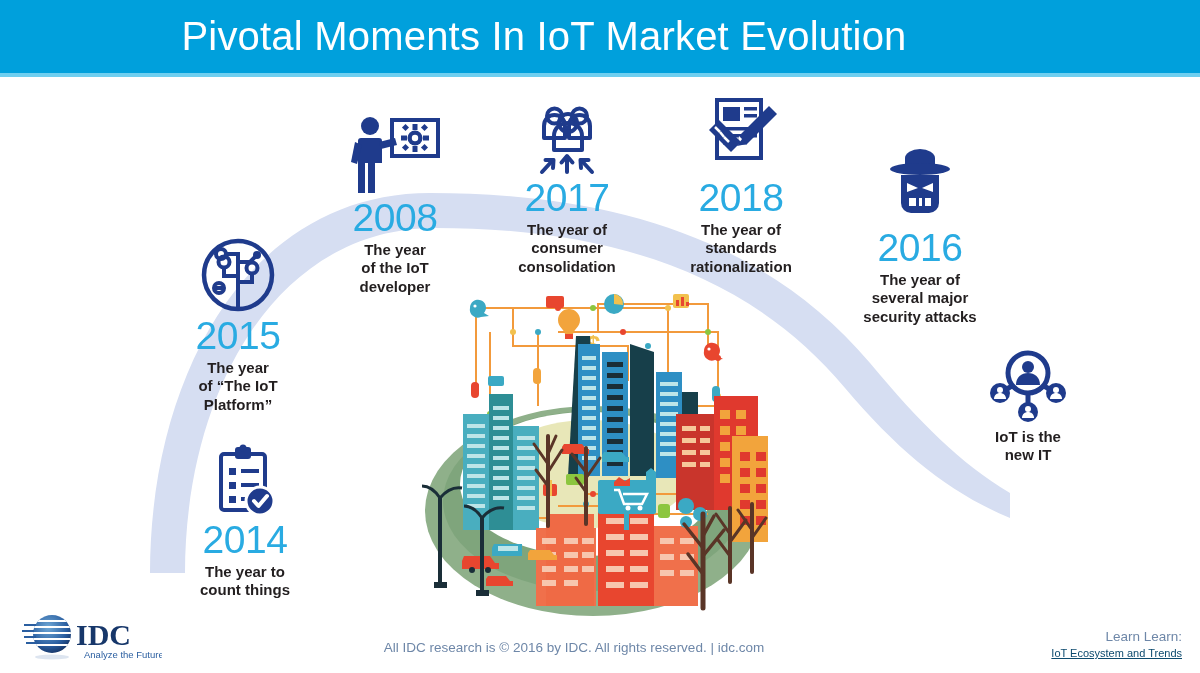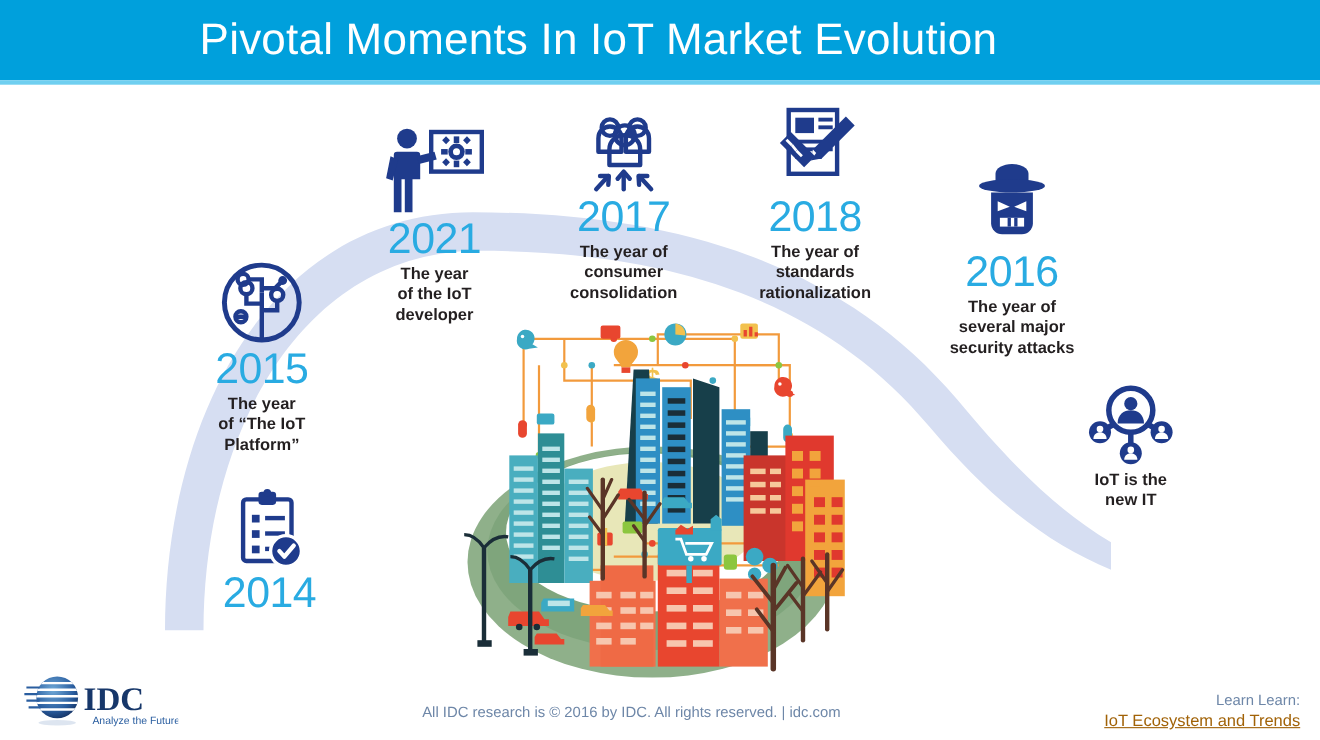--- a/index.html
+++ b/index.html
@@ -80,21 +80,21 @@
     text-align: center;
     color: #6E87A8;
     font-size: 13.5px;
   }
   .learn-more {
     position: absolute; right: 18px; top: 628px;
     text-align: right; line-height: 1.35;
   }
   .learn-more-label { color: #6E87A8; font-size: 13.5px; display: block; }
   .learn-more-link {
-    color: #a16207; font-size: 15px; text-decoration: underline; display: block;
+    color: #0c4a6e; font-size: 11px; text-decoration: underline; display: block;
     cursor: pointer;
   }
 </style>
 </head>
 <body>
 
 <div id="page">
 
   <div class="header"></div>
   <div class="header-underline"></div>
@@ -123,20 +123,22 @@
         <rect x="28" y="25" width="18" height="4" fill="#1F3B8C"></rect>
         <rect x="16" y="38" width="7" height="7" fill="#1F3B8C"></rect>
         <rect x="28" y="39" width="18" height="4" fill="#1F3B8C"></rect>
         <rect x="16" y="52" width="7" height="7" fill="#1F3B8C"></rect>
         <rect x="28" y="53" width="12" height="4" fill="#1F3B8C"></rect>
         <circle cx="47" cy="57" r="14" fill="#1F3B8C" stroke="#ffffff" stroke-width="3"></circle>
         <path d="M 41 57 L 45.5 62 L 54 52" fill="none" stroke="#ffffff" stroke-width="4" stroke-linecap="round" stroke-linejoin="round"></path>
       </svg>
     </div>
     <div class="ms-year">2014</div>
+    <div class="ms-caption">The year to
+count things</div>
   </div>
 
   <div class="milestone m2015">
     <div class="ms-icon">
       <svg width="76" height="78" viewBox="0 0 76 78" xmlns="http://www.w3.org/2000/svg">
         <circle cx="38" cy="39" r="34" fill="none" stroke="#1F3B8C" stroke-width="4.5"></circle>
         <path d="M 38 73 L 38 40 L 38 30" fill="none" stroke="#1F3B8C" stroke-width="4"></path>
         <path d="M 38 40 L 24 40 L 24 30" fill="none" stroke="#1F3B8C" stroke-width="4"></path>
         <path d="M 38 46 L 52 46 L 52 36" fill="none" stroke="#1F3B8C" stroke-width="4"></path>
         <path d="M 38 30 L 38 18 L 26 18" fill="none" stroke="#1F3B8C" stroke-width="4"></path>
@@ -172,21 +174,21 @@
           <rect x="54" y="31" width="5" height="5" transform="rotate(-45 56.5 33.5)"></rect>
         </g>
         <g fill="#1F3B8C">
           <circle cx="21" cy="12" r="9"></circle>
           <path d="M 12 24 h 18 a 3 3 0 0 1 3 3 v 22 h -7 v 30 h -7 v -30 h -3 v 30 h -7 v -52 a 3 3 0 0 1 3 -3 z"></path>
           <path d="M 30 28 L 46 24 L 48 31 L 32 35 Z"></path>
           <path d="M 6 28 L 2 48 L 8 50 L 13 31 Z"></path>
         </g>
       </svg>
     </div>
-    <div class="ms-year">2021</div>
+    <div class="ms-year">2008</div>
     <div class="ms-caption">The year
 of the IoT
 developer</div>
   </div>
 
   <div class="milestone m2017">
     <div class="ms-icon">
       <svg width="90" height="82" viewBox="0 0 90 82" xmlns="http://www.w3.org/2000/svg">
         <g fill="none" stroke="#1F3B8C" stroke-width="4" stroke-linejoin="round">
           <path d="M 25 22 a 7.5 7.5 0 1 1 15 0 a 7.5 7.5 0 1 1 -15 0"></path>

